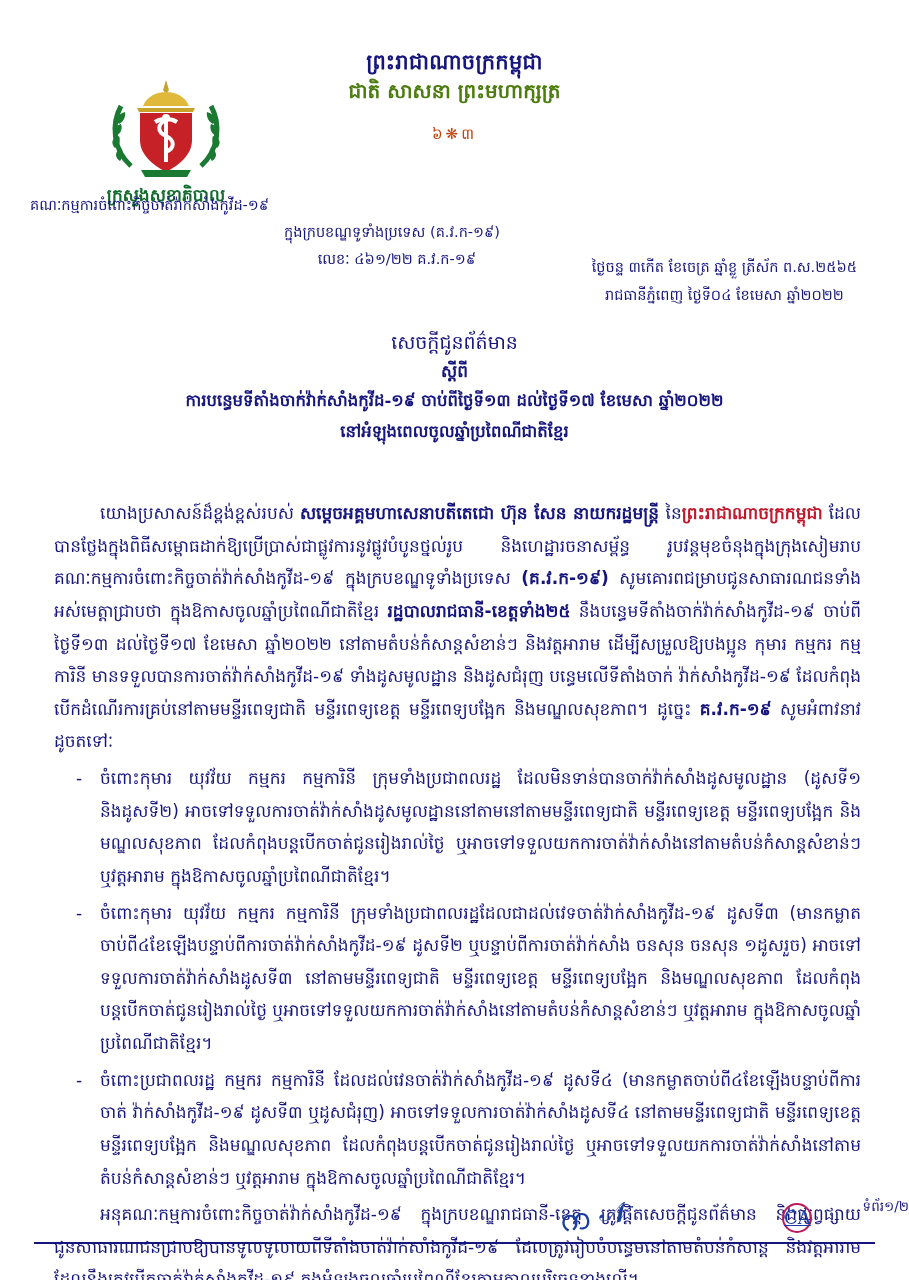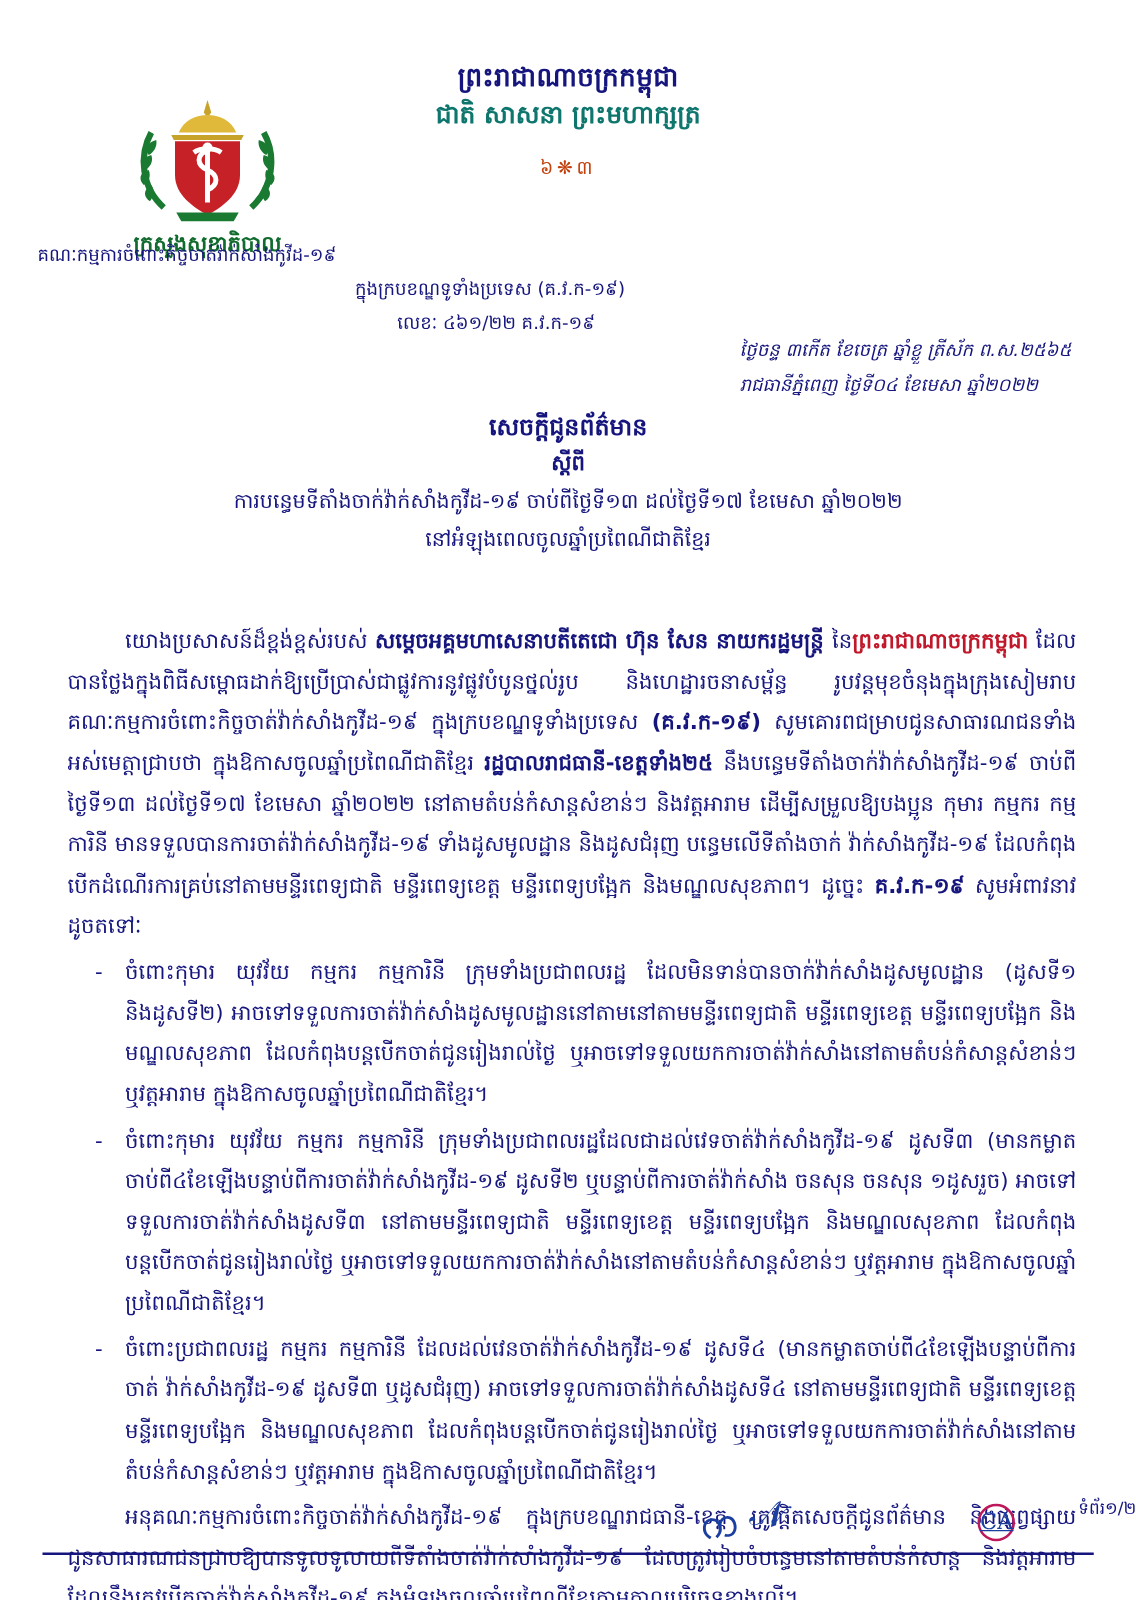--- a/index.html
+++ b/index.html
@@ -27,21 +27,21 @@
   .kingdom-line1 {
     font-size: 21px;
     font-weight: bold;
     color: #15157d;
     letter-spacing: 0.3px;
     line-height: 1.35;
   }
   .kingdom-line2 {
     font-size: 20px;
     font-weight: bold;
-    color: #0f766e;
+    color: #4d7c0f;
     line-height: 1.5;
   }
   .flourish {
     font-size: 15px;
     color: #c2410c;
     letter-spacing: 3px;
     margin-top: 18px;
   }
   
   .emblem-wrap {
@@ -78,49 +78,48 @@
   .left-block .l {
     display: block;
     white-space: nowrap;
   }
   .lb-center { text-align: right; }
   .lb-right  { text-align: right; padding-right: 24px;}
   
   .date-block {
     position: absolute;
     right: 52px;
-    top: 268px;
-    text-align: left;
+    top: 254px;
+    text-align: center;
     font-size: 14.5px;
     line-height: 1.9;
     color: #15157d;
-    font-style: italic;
   }
   
   .title-zone {
     position: absolute;
     left: 0; right: 0;
     top: 328px;
     text-align: center;
   }
   .doc-title {
     font-size: 19px;
-    font-weight: bold;
+    font-weight: normal;
     color: #15157d;
     line-height: 1.5;
   }
   .doc-sub {
     font-size: 17px;
     font-weight: bold;
     color: #15157d;
     line-height: 1.7;
   }
   .subject-line {
     font-size: 16.5px;
-    font-weight: normal;
+    font-weight: bold;
     color: #15157d;
     line-height: 1.75;
     margin-top: 2px;
   }
   
   .body-zone {
     position: absolute;
     left: 54px;
     right: 48px;
     top: 468px;

